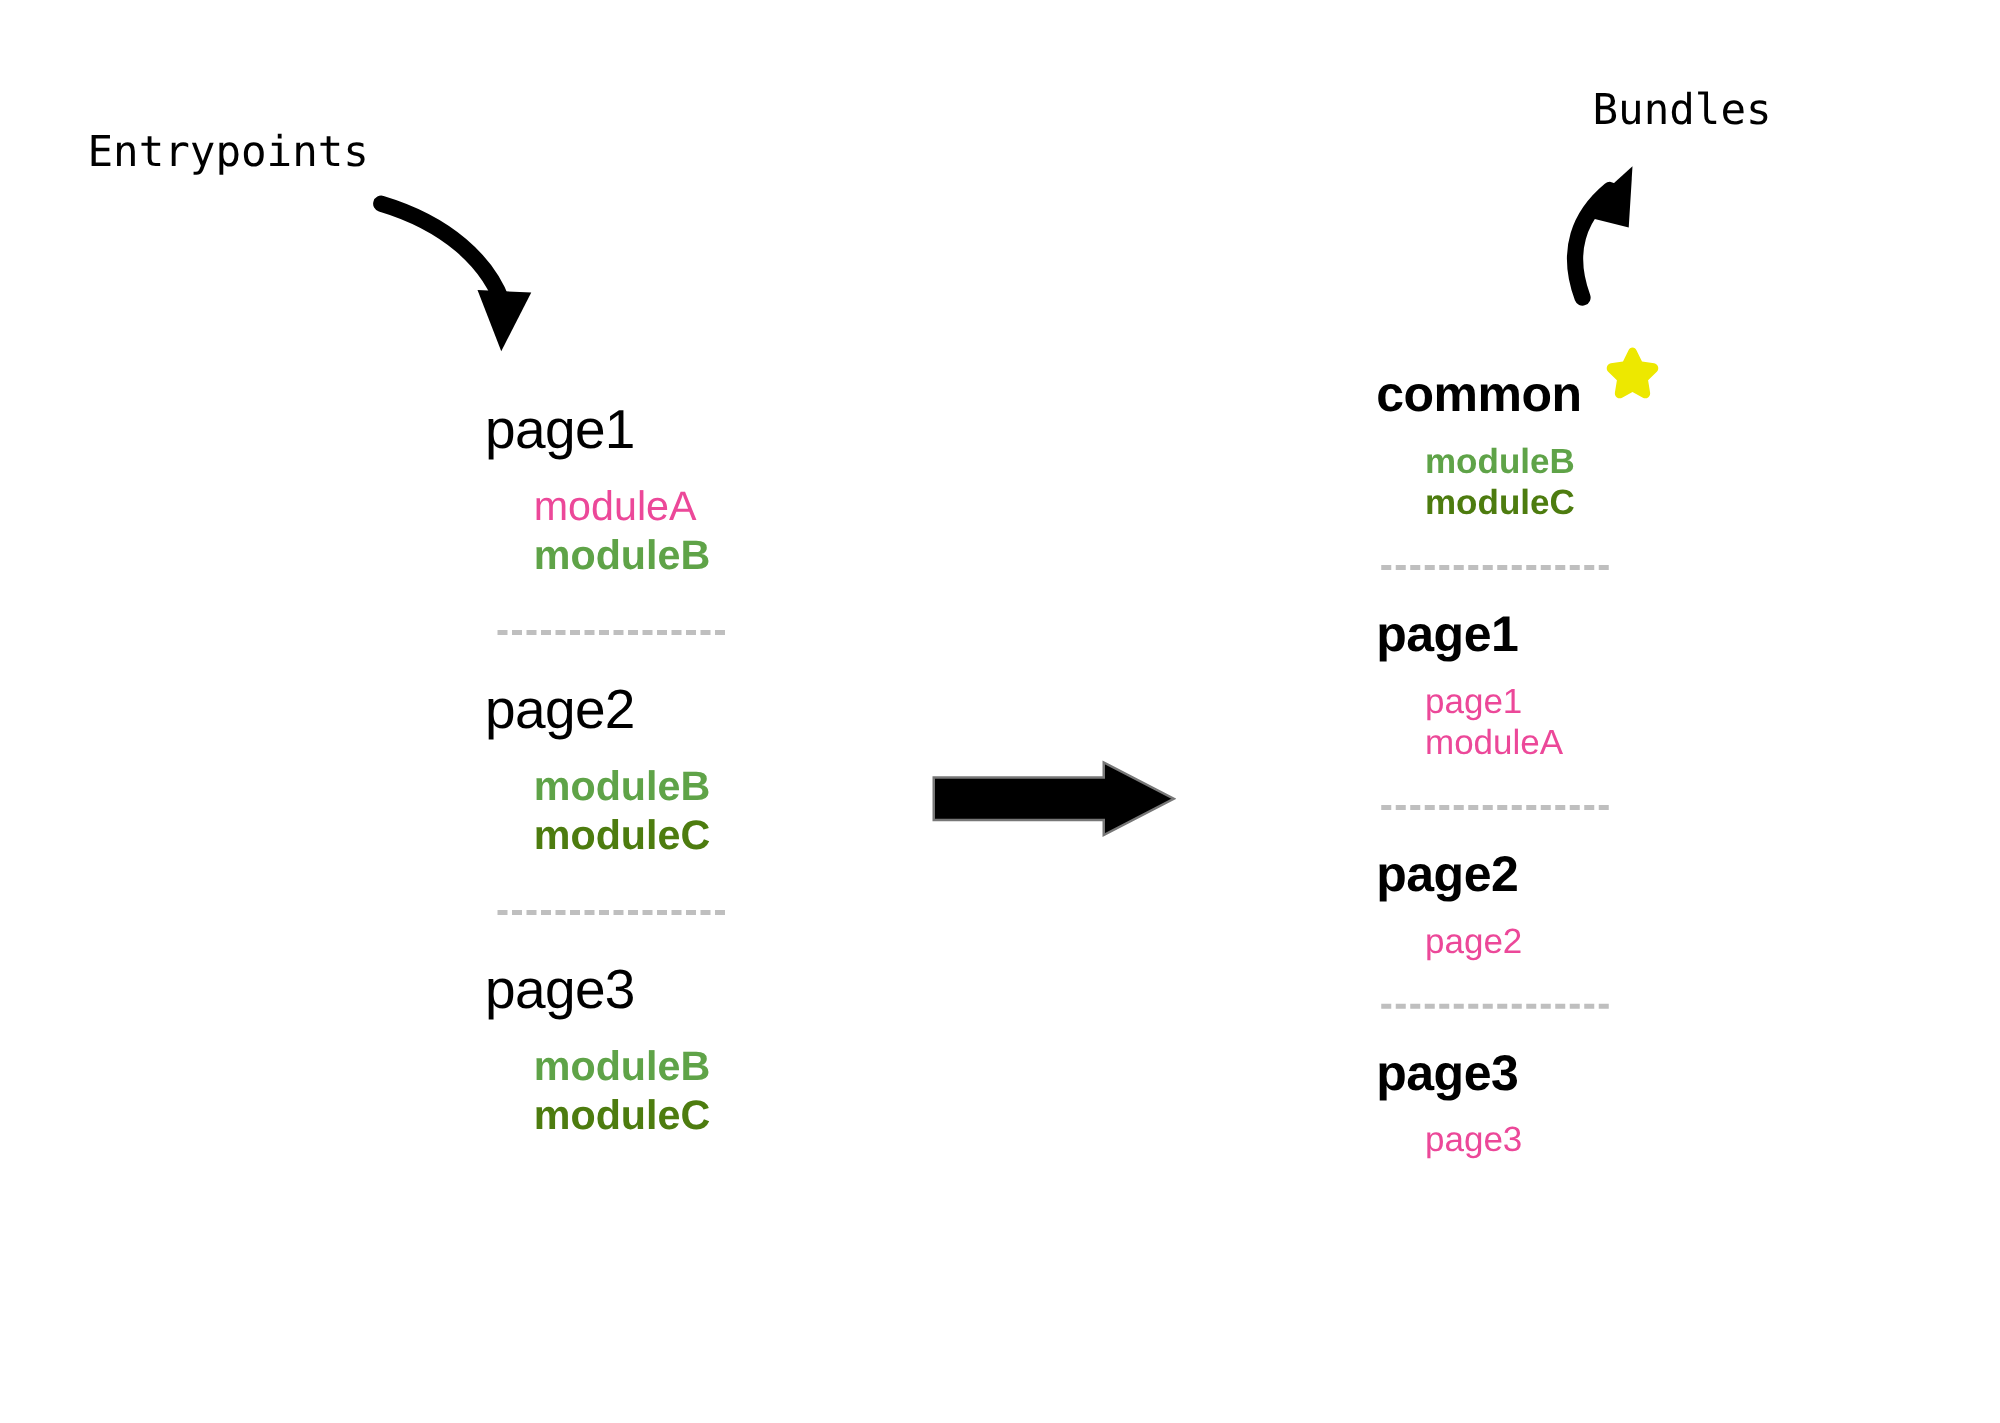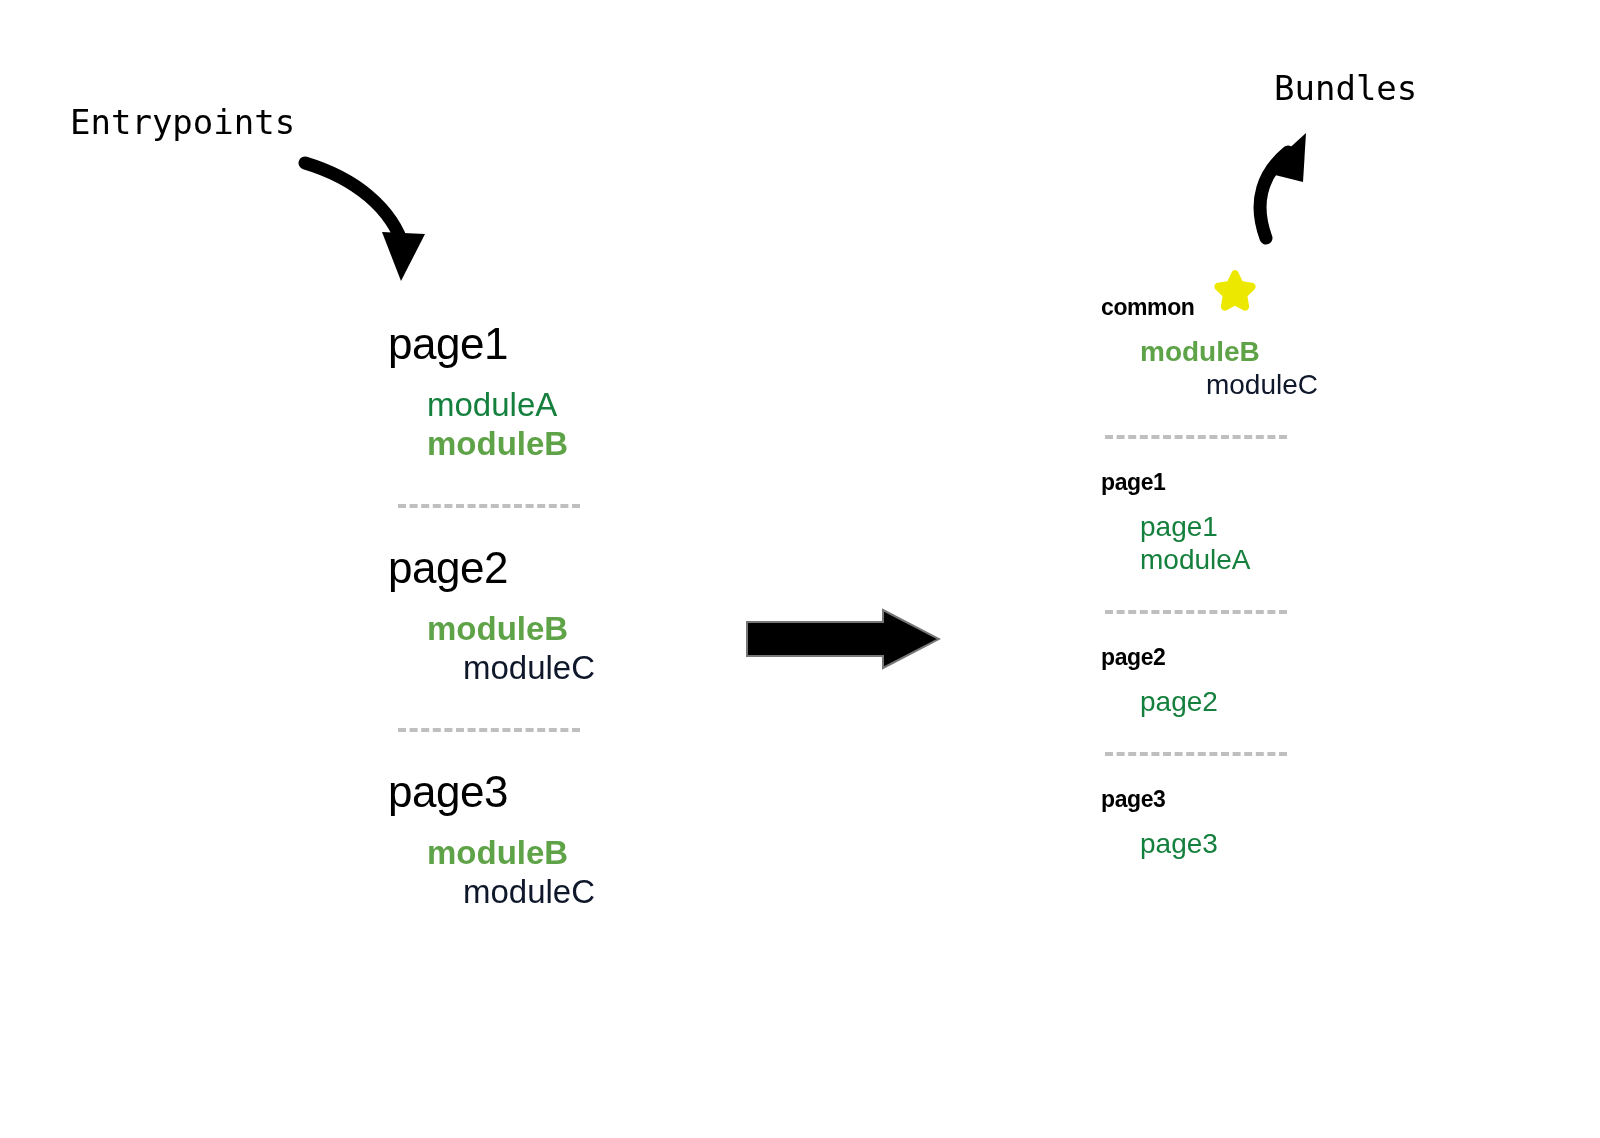--- a/index.html
+++ b/index.html
@@ -57,21 +57,21 @@
     color: #000000;
     white-space: nowrap;
     line-height: 1.0;
   }
   #entry-column .group-title {
     font-size: 44px;
     font-weight: 400;
     letter-spacing: -0.5px;
   }
   #bundle-column .group-title {
-    font-size: 23px;
+    font-size: 40px;
     font-weight: 700;
     letter-spacing: -0.4px;
     margin-top: 32px;
   }
 
   .group-items {
     list-style: none;
     margin: 17px;
     padding: 0;
   }
@@ -84,23 +84,23 @@
     margin-top: 16px;
   }
 
   .item {
     white-space: nowrap;
     line-height: 1.18;
   }
   #entry-column .item { font-size: 33px; }
   #bundle-column .item { font-size: 28px; }
 
-  .item.plain { color: #15803d; font-weight: 400; }
+  .item.plain { color: #ec4899; font-weight: 400; }
   .item.green { color: #5FA348; font-weight: 700; }
-  .item.red   { color: #0f172a; font-weight: 400; text-align: center; }
+  .item.red   { color: #4d7c0f; font-weight: 700; }
 
   .divider {
     border: 0;
     border-top: 4px dashed #BFBFBF;
     margin: 0;
   }
   #entry-column .divider {
     width: 182px;
     margin-left: 10px;
     margin-top: 40px;

